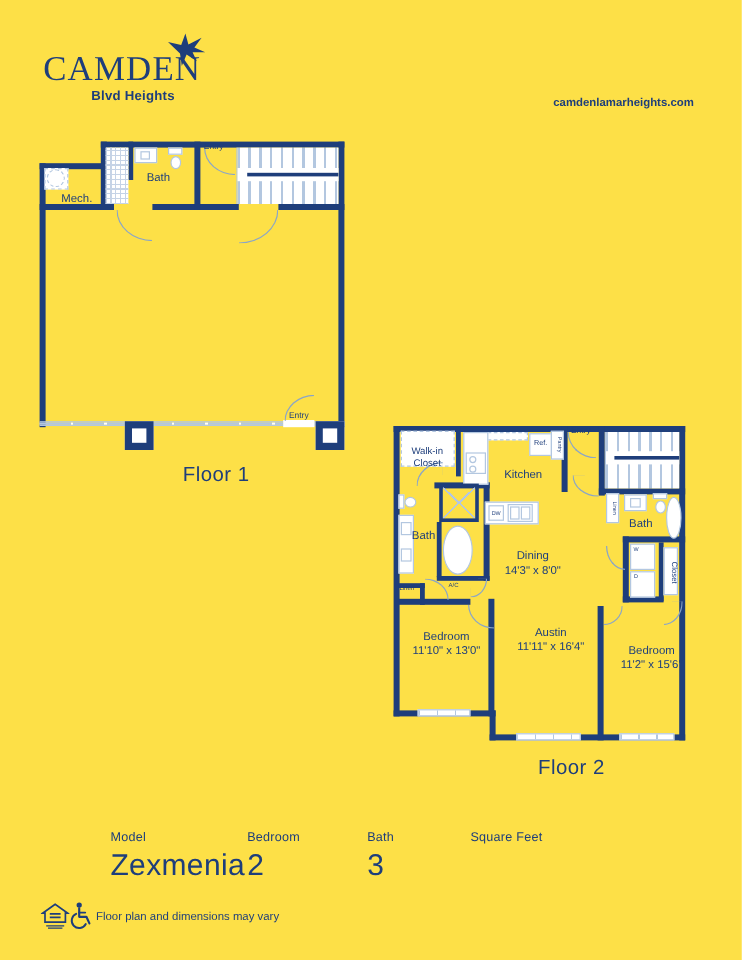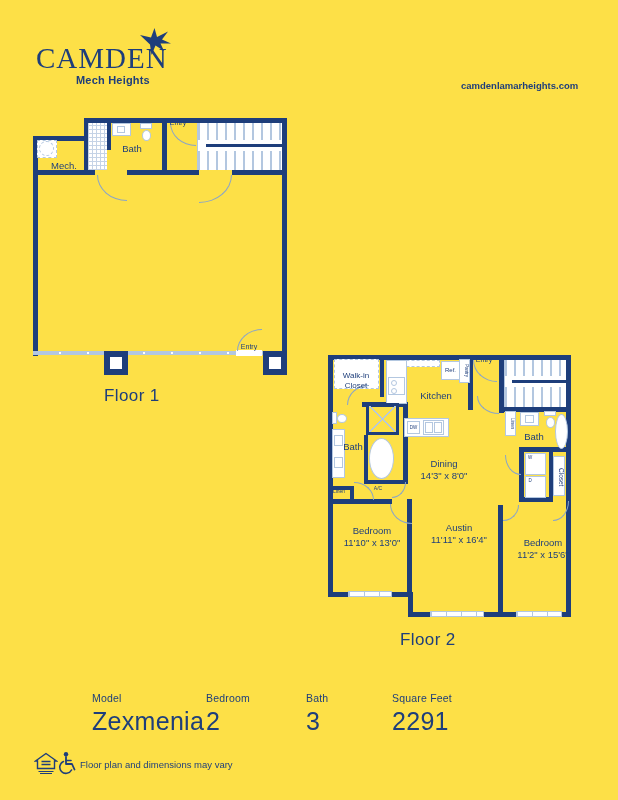--- a/index.html
+++ b/index.html
@@ -36,21 +36,21 @@
   .shower{position:absolute;border:3px solid var(--navy);background:
     linear-gradient(to top right,transparent calc(50% - .7px),var(--light) calc(50% - .7px),var(--light) calc(50% + .7px),transparent calc(50% + .7px)),
     linear-gradient(to bottom right,transparent calc(50% - .7px),var(--light) calc(50% - .7px),var(--light) calc(50% + .7px),transparent calc(50% + .7px));}
   
   .lbl{position:absolute;color:var(--navy);font-size:9.5px;line-height:1.22;text-align:center;white-space:nowrap}
   .lbl.s7{font-size:7px}
   .lbl.s6{font-size:6px}
   .lbl.s5{font-size:5px}
   .lbl.s4{font-size:4.5px}
   .vlbl{position:absolute;color:var(--navy);writing-mode:vertical-rl;text-align:center;white-space:nowrap}
-  .ftitle{position:absolute;color:var(--navy);font-size:17px;letter-spacing:.4px;text-align:left}
+  .ftitle{position:absolute;color:var(--navy);font-size:17px;letter-spacing:.4px;text-align:right}
   
   .brand{position:absolute;font-family:"Liberation Serif",serif;font-size:29px;letter-spacing:1px;color:var(--navy)}
   .community{position:absolute;font-size:11px;font-weight:bold;color:var(--navy);letter-spacing:.2px}
   .addr{position:absolute;font-size:9.5px;font-weight:bold;color:var(--navy);line-height:1.35}
   .site{position:absolute;font-size:9.5px;font-weight:bold;color:var(--navy)}
   
   .scol{position:absolute;color:var(--navy)}
   .slabel{font-size:10.5px;letter-spacing:.2px}
   .svalue{font-size:25px;margin-top:3px;letter-spacing:.3px}
   .disclaimer{position:absolute;font-size:9.5px;color:var(--navy)}
@@ -61,21 +61,21 @@
 
 <div class="page">
 
   <div class="abs" style="left:0;top:0;width:618px;height:100px">
     <div class="brand" style="left:36px;top:42px">CAMDEN</div>
     <div class="abs" style="left:138px;top:26px;width:34px;height:34px">
       <svg width="34" height="34" viewBox="0 0 34 34">
         <path fill="#1e3e7b" d="M2 9 L13 11.5 L16.5 2 L19 11 L30 5.5 L24 13.5 L33 17.5 L22.5 17.5 L26 25 L17.5 19.5 L13.5 29 L12 18.5 Z"></path>
       </svg>
     </div>
-    <div class="community" style="left:76px;top:74px">Mech Heights</div>
+    <div class="community" style="left:76px;top:74px">Blvd Heights</div>
     <div class="site" style="left:461px;top:80px">camdenlamarheights.com</div>
   </div>
 
   <div class="abs" style="left:0;top:0;width:618px;height:420px">
 
     <i class="w" style="left:84px;top:118px;width:203px;height:5px"></i>
     <i class="w" style="left:84px;top:118px;width:5px;height:57px"></i>
     <i class="w" style="left:33px;top:136px;width:56px;height:5px"></i>
     <i class="w" style="left:33px;top:136px;width:5px;height:220px"></i>
     <i class="w" style="left:282px;top:118px;width:5px;height:238px"></i>
@@ -238,21 +238,20 @@
     <div class="scol" style="left:206px;top:4px;width:80px">
       <div class="slabel">Bedroom</div>
       <div class="svalue">2</div>
     </div>
     <div class="scol" style="left:306px;top:4px;width:72px">
       <div class="slabel">Bath</div>
       <div class="svalue">3</div>
     </div>
     <div class="scol" style="left:392px;top:4px;width:84px">
       <div class="slabel">Square Feet</div>
-      <div class="svalue">2291</div>
     </div>
   </div>
 
   <div class="abs" style="left:0;top:748px;width:618px;height:40px">
     <div class="abs" style="left:34px;top:4px;width:24px;height:24px">
       <svg width="24" height="24" viewBox="0 0 24 24">
         <g stroke="#1e3e7b" fill="none" stroke-width="1.4">
           <path d="M12 1.5 L1.5 9 L3.5 9 L3.5 16.5 L20.5 16.5 L20.5 9 L22.5 9 Z"></path>
           <path d="M7.5 9.5 H16.5 M7.5 12.5 H16.5"></path>
         </g>

